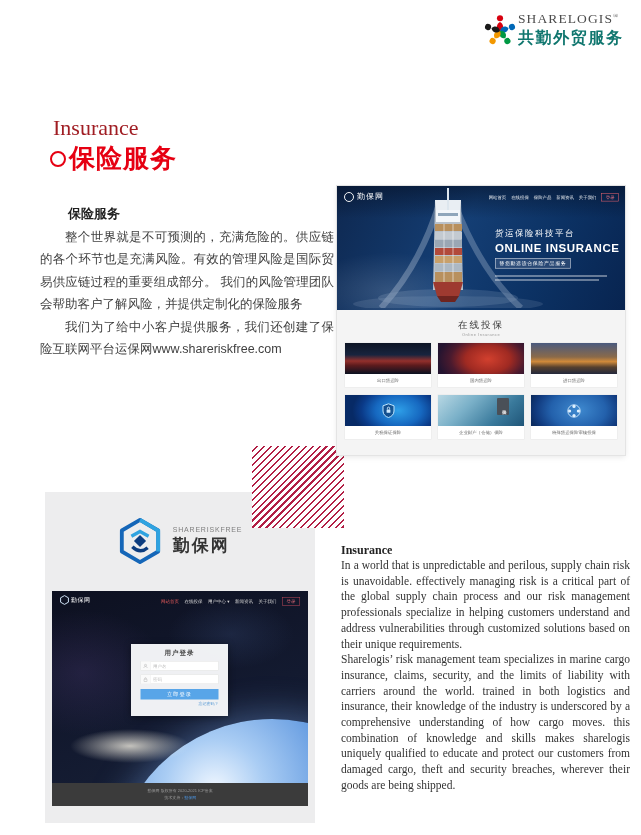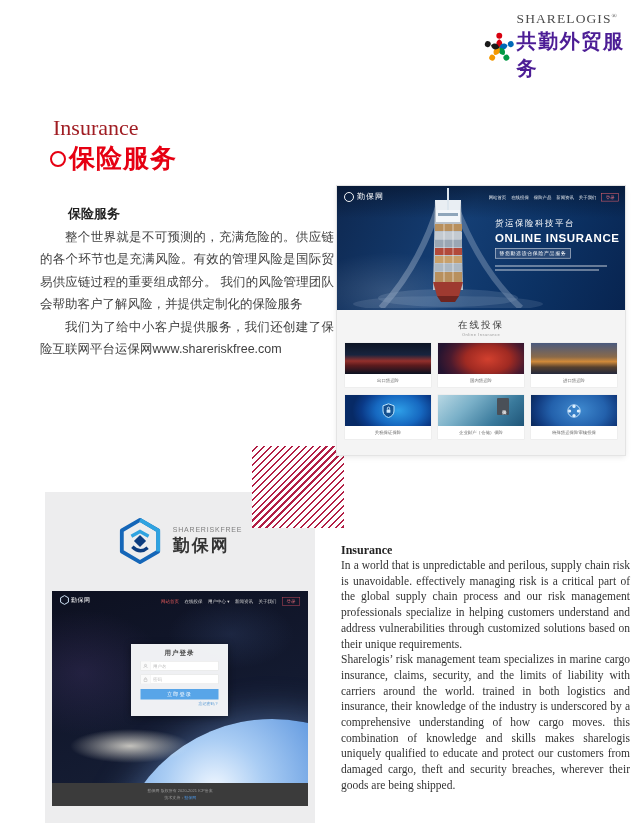--- a/index.html
+++ b/index.html
@@ -3,21 +3,21 @@
 <meta charset="utf-8">
 <style>
   html,body { margin:0; padding:0; background:#fff; }
   .page { position:relative; width:641px; height:835px; background:#fff; overflow:hidden;
           font-family:"Liberation Sans", sans-serif; }
 
   
   .brand { position:absolute; top:11px; left:482px; display:flex; align-items:center; }
   .brand-name { font-family:"Liberation Serif", serif; font-size:13.5px; letter-spacing:1.1px; color:#4c4c4c; }
   .brand-name sup { font-size:7px; }
-  .brand-tag { font-size:20px; font-weight:bold; color:#4c1d95; letter-spacing:1.6px; margin-top:1px; }
+  .brand-tag { font-size:16px; font-weight:bold; color:#0f766e; letter-spacing:1.6px; margin-top:1px; }
 
   
   .title-en { position:absolute; left:53px; top:115px; font-family:"Liberation Serif", serif;
               font-size:22px; color:#a01d23; }
   .title-zh { position:absolute; left:50px; top:141px; font-size:26px; font-weight:bold;
               color:#e60012; display:flex; align-items:center; letter-spacing:1px; }
   .circle-bullet { width:12px; height:12px; border:2.5px solid #e60012; border-radius:50%;
               display:inline-block; margin-right:3px; }
 
   
@@ -36,21 +36,21 @@
             linear-gradient(115deg,#0e2850 0%,#143e74 42%,#0c3264 70%,#082450 100%); }
   .ship { position:absolute; left:14px; top:0; }
   .site-nav { position:absolute; top:4px; left:7px; right:0; height:14px; z-index:3; }
   .site-logo { position:absolute; left:0; top:1px; display:flex; align-items:center; gap:3px; }
   .ring-ico { width:8px; height:8px; border:1.5px solid rgba(255,255,255,.95); border-radius:50%; }
   .site-logo-text { font-size:8px; color:#fff; letter-spacing:1px; }
   .navwrap { position:absolute; right:6px; top:0; display:flex; align-items:center; gap:9px;
              font-size:8px; color:rgba(255,255,255,.92); white-space:nowrap;
              transform:scale(.55); transform-origin:right center; height:14px; }
   .navwrap .chip { border:1px solid #e0606e; color:#ff7b88; padding:1px 7px; }
-  .hero-copy { position:absolute; left:158px; top:32px; color:#fff; z-index:2; }
+  .hero-copy { position:absolute; left:158px; top:42px; color:#fff; z-index:2; }
   .hero-sub { font-size:8.5px; letter-spacing:1.5px; }
   .hero-title { font-size:11.5px; font-weight:bold; letter-spacing:.6px; margin-top:2px; }
   .hero-badge { display:inline-block; margin-top:4px; border:1px solid rgba(255,255,255,.75);
                 background:rgba(95,115,150,.35); padding:2px 6px; font-size:8px; letter-spacing:1px;
                 transform:scale(.62); transform-origin:left top; white-space:nowrap; }
   .hero-line { height:1.5px; background:rgba(255,255,255,.38); margin-top:2.5px; }
   .hero-line.l1 { width:112px; margin-top:0; }
   .hero-line.l2 { width:104px; }
 
   .insure { height:145px; background:#f4f4f4; padding-top:9px; box-sizing:border-box; }

